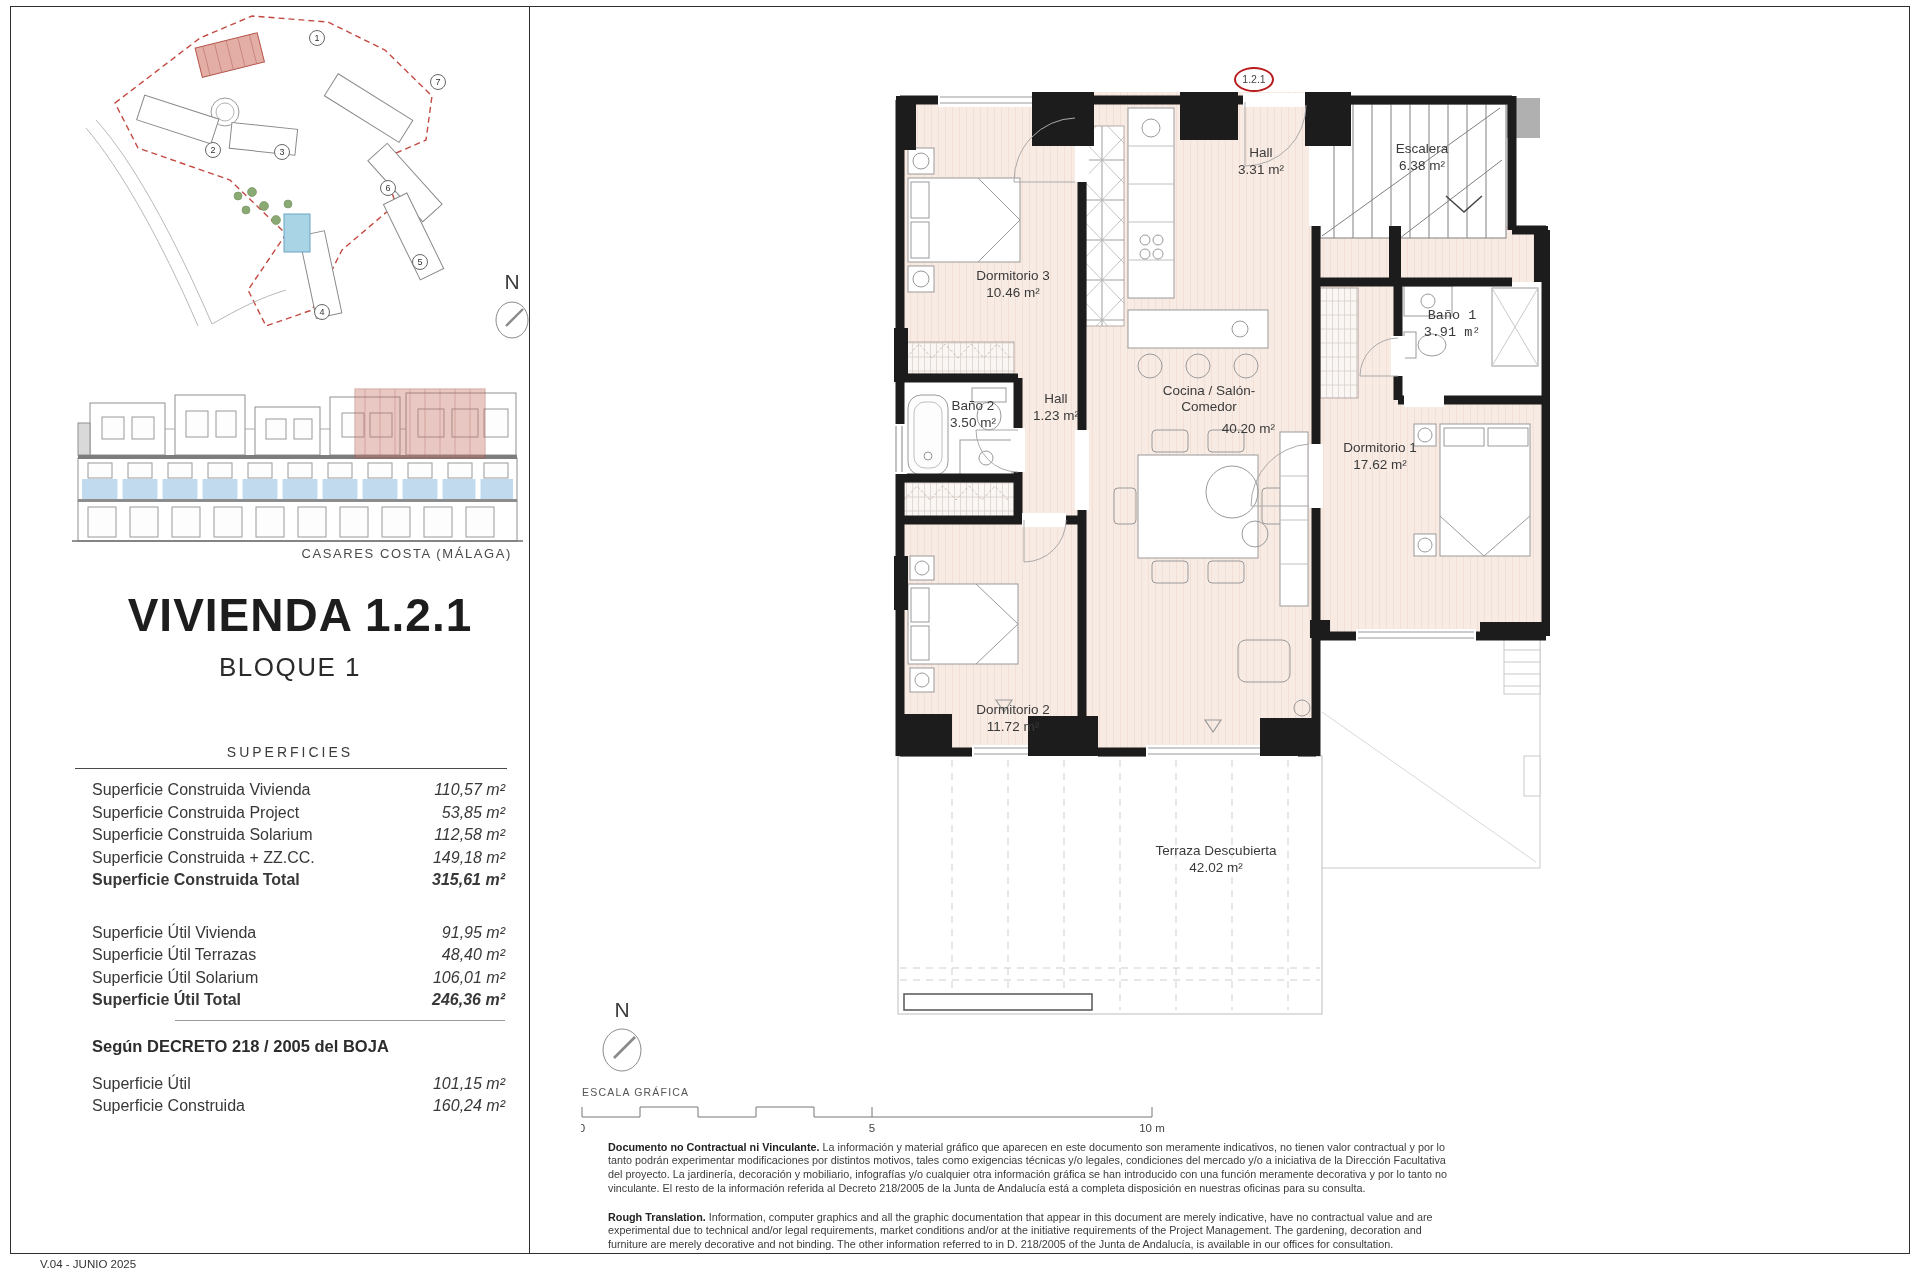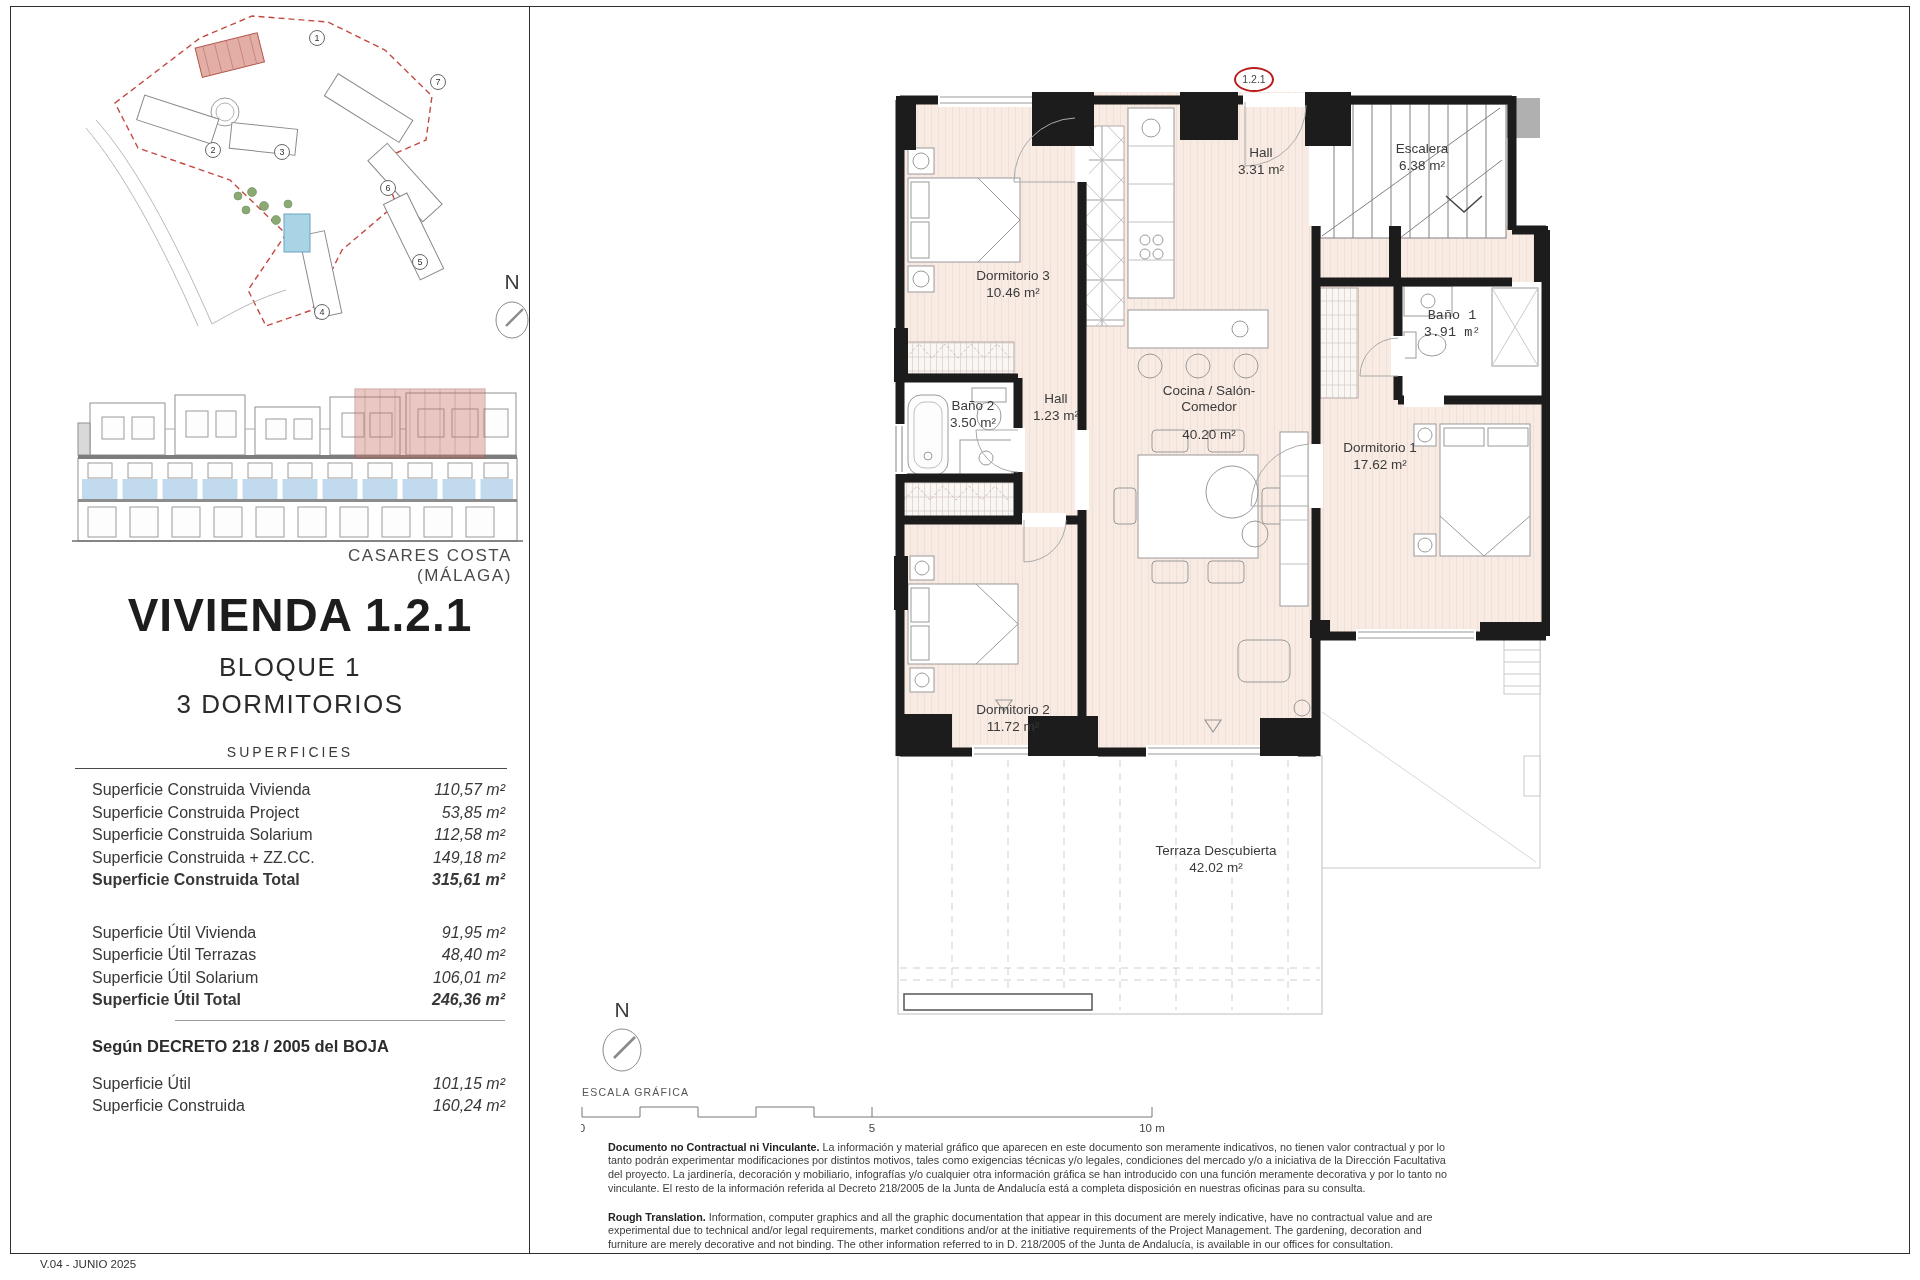--- a/index.html
+++ b/index.html
@@ -2,21 +2,21 @@
 <html><head>
 <meta charset="utf-8">
 <style>
   html,body{margin:0;padding:0;background:#e8e8e8;}
   #sheet{position:relative;width:1920px;height:1280px;background:#ffffff;overflow:hidden;
          font-family:"Liberation Sans",sans-serif;color:#2d2d2d;}
   .abs{position:absolute;}
   #frame{left:10px;top:6px;width:1898px;height:1246px;border:1px solid #2e2e2e;}
   #divider{left:529px;top:6px;width:1px;height:1247px;background:#2e2e2e;}
   
-  #location-label{left:250px;top:546px;width:262px;text-align:right;font-size:17px;
+  #location-label{left:250px;top:546px;width:262px;text-align:right;font-size:13px;
                   letter-spacing:1.6px;color:#4a4a4a;}
   #unit-title{left:30px;top:588px;width:540px;text-align:center;font-size:46px;font-weight:700;
               letter-spacing:1px;color:#1d1d1d;}
   #block-line{left:30px;top:652px;width:520px;text-align:center;font-size:26px;letter-spacing:1.5px;color:#2a2a2a;}
   #bedrooms-line{left:30px;top:689px;width:520px;text-align:center;font-size:26px;letter-spacing:1.5px;color:#2a2a2a;}
   #superficies-heading{left:75px;top:744px;width:430px;text-align:center;font-size:14px;
                        letter-spacing:3px;color:#3a3a3a;}
   #rule1{left:75px;top:768px;width:432px;height:1px;background:#4a4a4a;}
   #sup-table{left:75px;top:779px;width:430px;font-size:16px;color:#383838;}
   .srow{display:flex;justify-content:space-between;height:22.5px;line-height:22.5px;}
@@ -26,21 +26,21 @@
   .tgap{height:30px;}
   #rule2{margin:8px 0 0 100px;width:330px;height:1px;background:#9a9a9a;}
   #decreto-heading{margin-top:14px;padding-left:17px;font-size:16.5px;font-weight:700;line-height:22px;color:#2c2c2c;}
   #decreto-rows{margin-top:16px;}
   #version-label{left:40px;top:1258px;font-size:11.5px;color:#333;}
   
   .plan-label{position:absolute;transform:translateX(-50%);text-align:center;font-size:13.5px;
               line-height:16px;color:#3a3a3a;white-space:nowrap;}
   .plan-label .a{display:block;margin-top:1px;}
   .plan-label.wrap{white-space:normal;width:132px;}
-  .plan-label.wrap .a{margin-top:12px;}
+  .plan-label.wrap .a{margin-top:6px;text-align:right;}
   
   #unit-badge{left:1234px;top:67px;width:36px;height:21px;border:2px solid #b91c1c;border-radius:50%;
               background:#fff;font-size:10.5px;line-height:21px;text-align:center;color:#444;}
   #badge-pointer{left:1244px;top:92px;width:0;height:0;border-left:8px solid transparent;
                  border-right:8px solid transparent;border-top:13px solid #1e7f9f;}
   
   .north-n{position:absolute;text-align:center;font-size:21px;color:#3c3c3c;}
   
   #escala-heading{left:582px;top:1086px;font-size:10.5px;letter-spacing:1.2px;color:#555;}
   
@@ -185,21 +185,20 @@
     <g>
       <rect x="285" y="6" width="130" height="69" fill="#c9766b" opacity="0.4" stroke="#a85347" stroke-width="1.4"></rect>
       <path d="M295,6V75 M310,6V75 M325,6V75 M340,6V75 M355,6V75 M370,6V75 M385,6V75 M400,6V75" stroke="#b3695f" stroke-width="0.6" opacity="0.6"></path>
     </g>
     <line x1="2" y1="158" x2="453" y2="158" stroke="#6e6e6e" stroke-width="1.6"></line>
   </svg>
 
   <div class="abs" id="location-label">CASARES COSTA (MÁLAGA)</div>
   <div class="abs" id="unit-title">VIVIENDA 1.2.1</div>
   <div class="abs" id="block-line">BLOQUE 1</div>
-  <div class="abs" id="bedrooms-line">3 DORMITORIOS</div>
   <div class="abs" id="superficies-heading">SUPERFICIES</div>
   <div class="abs" id="rule1"></div>
 
   <div class="abs" id="sup-table">
     <div class="srow">
         <span class="lb">Superficie Construida Vivienda</span>
         <span class="vl">110,57 m²</span>
       </div>
     <div class="srow">
         <span class="lb">Superficie Construida Project</span>

